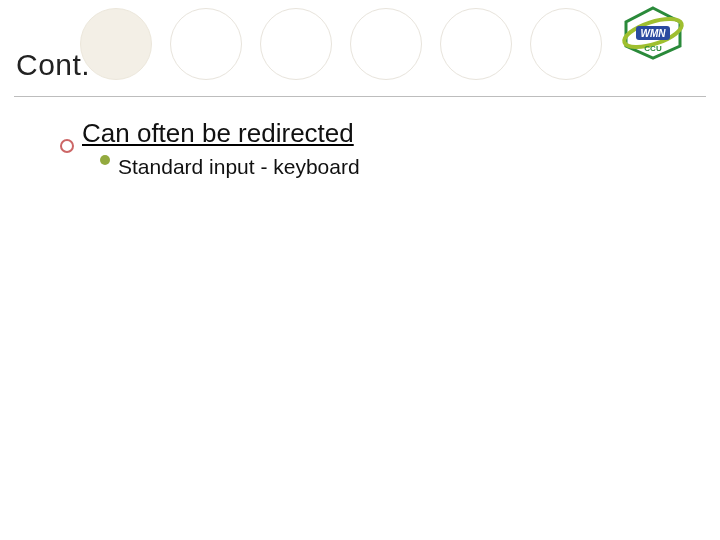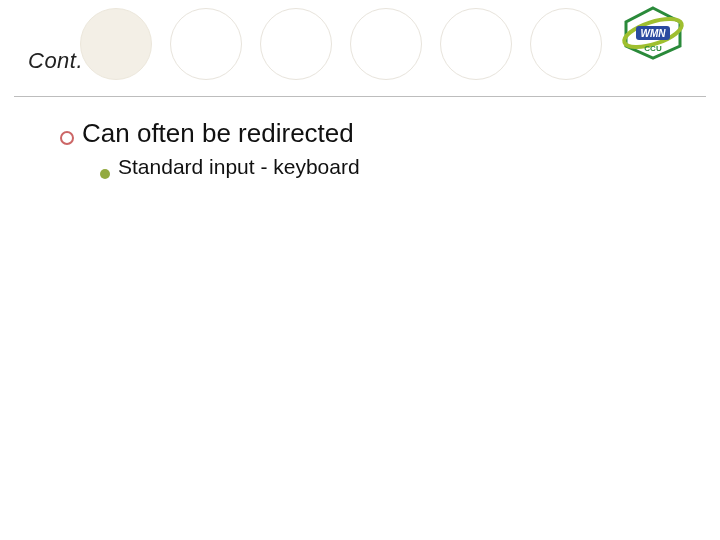--- a/index.html
+++ b/index.html
@@ -32,44 +32,44 @@
   .logo {
     position: absolute;
     top: 6px;
     right: 28px;
     width: 78px;
     height: 54px;
   }
   .title {
     position: absolute;
     top: 48px;
-    left: 28px;
-    font-size: 22px;
+    left: 16px;
+    font-size: 30px;
     color: #222;
     font-weight: 400;
     letter-spacing: 0.5px;
-    font-style: italic;
   }
   .divider {
     position: absolute;
     top: 96px;
     left: 14px;
     right: 14px;
     height: 1px;
     background: #bdbdbd;
   }
   .content {
     position: absolute;
     top: 118px;
     left: 60px;
   }
   .top-bullet {
     display: flex;
-    align-items: center;
+    align-items: flex-end;
     margin-bottom: 6px;
+    text-decoration: underline;
   }
   .top-bullet-mark {
     width: 14px;
     height: 14px;
     border: 2px solid #cc6666;
     border-radius: 50%;
     margin-right: 8px;
     position: relative;
     top: 4px;
     flex-shrink: 0;
@@ -77,21 +77,21 @@
   .top-bullet-text {
     font-size: 26px;
     color: #111;
   }
   .sub-list {
     margin-left: 40px;
     margin-top: 2px;
   }
   .sub-item {
     display: flex;
-    align-items: flex-end;
+    align-items: flex-start;
     margin-bottom: 4px;
   }
   .sub-dot {
     width: 10px;
     height: 10px;
     background: #93aa3f;
     border-radius: 50%;
     margin-right: 8px;
     flex-shrink: 0;
   }

